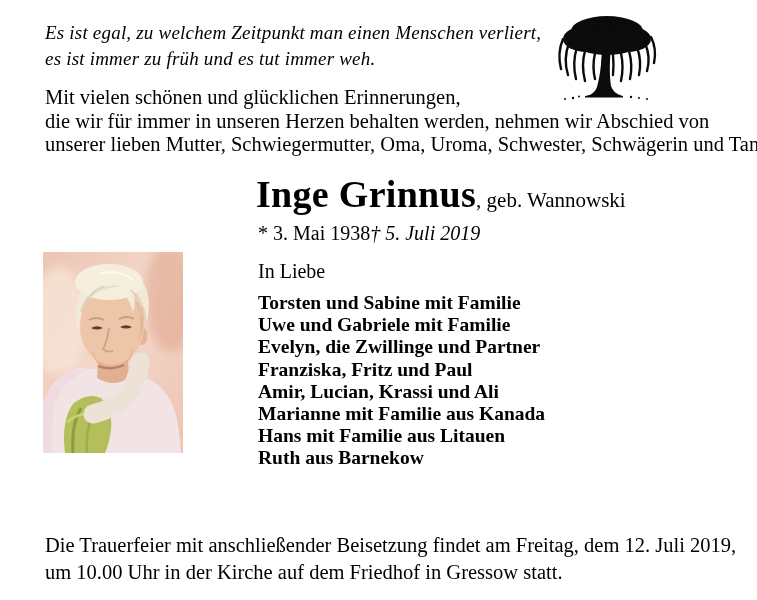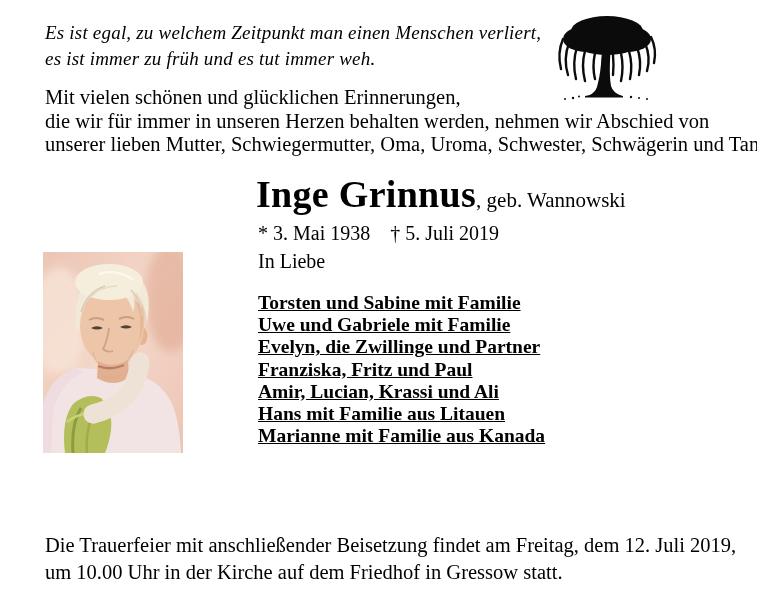--- a/index.html
+++ b/index.html
@@ -52,44 +52,43 @@
     font-size: 21px;
     font-weight: normal;
   }
   .dates {
     position: absolute;
     left: 258px;
     top: 222px;
     font-size: 20px;
     white-space: nowrap;
   }
-  .dates .death { margin-left: 20px; }
+  .dates .death { margin-left: 0; font-style: italic; }
   .photo {
     position: absolute;
     left: 43px;
     top: 252px;
     width: 140px;
     height: 201px;
   }
   .photo svg { width: 100%; height: 100%; display: block; }
   .salutation {
     position: absolute;
     left: 258px;
-    top: 250px;
+    top: 260px;
     font-size: 20px;
   }
   .mourners {
     position: absolute;
     left: 258px;
     top: 292px;
     font-size: 19.5px;
     font-weight: bold;
     line-height: 22.2px;
     white-space: nowrap;
-    text-decoration: underline;
   }
   .funeral {
     position: absolute;
     left: 45px;
     top: 532px;
     font-size: 20.5px;
     line-height: 27px;
     white-space: nowrap;
   }
 </style>
@@ -200,22 +199,23 @@
   </div>
 
   <div class="salutation">In Liebe</div>
 
   <div class="mourners">
       <div>Torsten und Sabine mit Familie</div>
       <div>Uwe und Gabriele mit Familie</div>
       <div>Evelyn, die Zwillinge und Partner</div>
       <div>Franziska, Fritz und Paul</div>
       <div>Amir, Lucian, Krassi und Ali</div>
+      <div>Marianne mit Familie aus Kanada</div>
       <div>Hans mit Familie aus Litauen</div>
-      <div>Marianne mit Familie aus Kanada</div>
+      <div>Ruth aus Barnekow</div>
     </div>
 
   <div class="funeral">
     <div>Die Trauerfeier mit anschließender Beisetzung findet am Freitag, dem 12. Juli 2019,</div>
     <div>um 10.00 Uhr in der Kirche auf dem Friedhof in Gressow statt.</div>
   </div>
 
 </div>
 
 </body></html>

